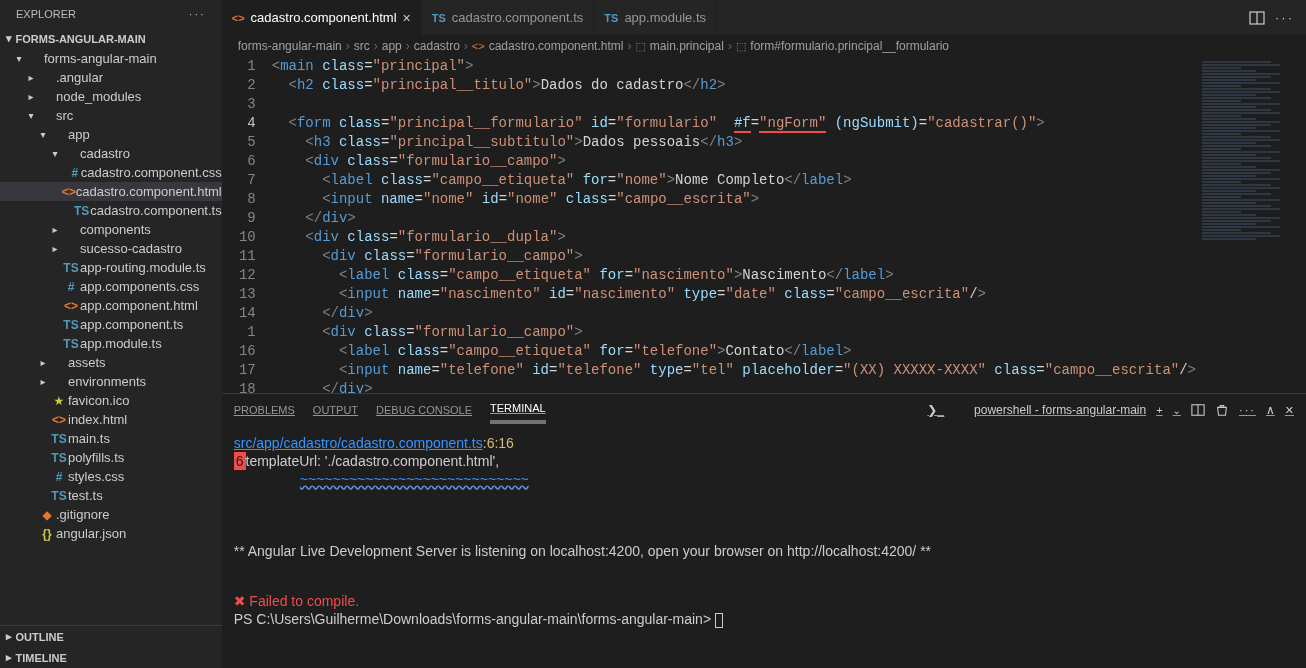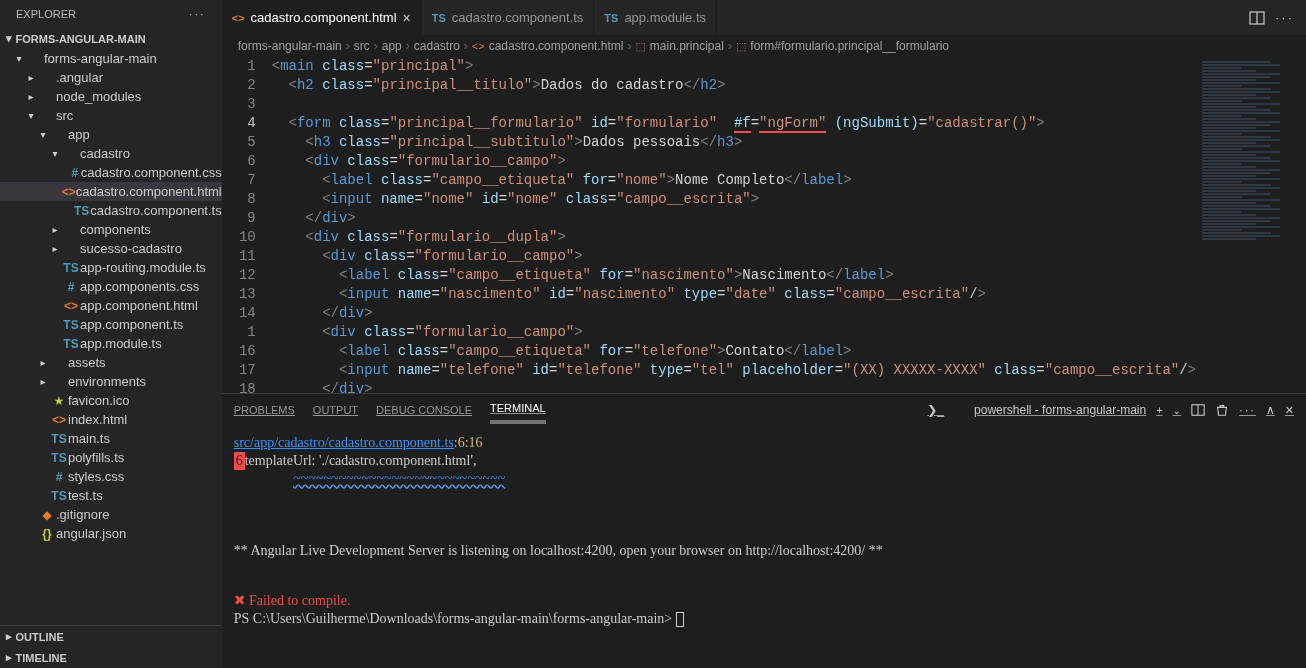--- a/index.html
+++ b/index.html
@@ -133,21 +133,21 @@
 
 .panel { height: 275px; border-top: 1px solid #3c3c3c; background: #1e1e1e; display: flex; flex-direction: column; }
 .panel-tabs { display: flex; align-items: center; padding: 0 12px; height: 32px; gap: 18px; font-size: 11px; color: #969696; text-decoration: underline; }
 .panel-tabs .ptab { cursor: pointer; padding: 6px 0; }
 .panel-tabs .ptab.active { color: #ffffff; border-bottom: 4px solid #737373; }
 .panel-right { margin-left: auto; display: flex; align-items: center; gap: 10px; color: #cccccc; }
 .term-select { font-size: 12px; color: #cccccc; padding-left: 20px; }
 .panel-body {
   flex: 1;
   padding: 8px 12px 4px 12px;
-  font-family: Liberation Serif, serif;
+  font-family: Liberation Sans, sans-serif;
   font-size: 14px;
   line-height: 18px;
   overflow: hidden;
 }
 .term-blue { color: #3794ff; }
 .term-blue-u { color: #3794ff; text-decoration: underline; }
 .term-red { color: #f14c4c; }
 .term-redbg { background: #f14c4c; color: #1e1e1e; padding: 0 2px; }
 .term-white { color: #cccccc; }
 .term-yellow { color: #d7ba7d; }

